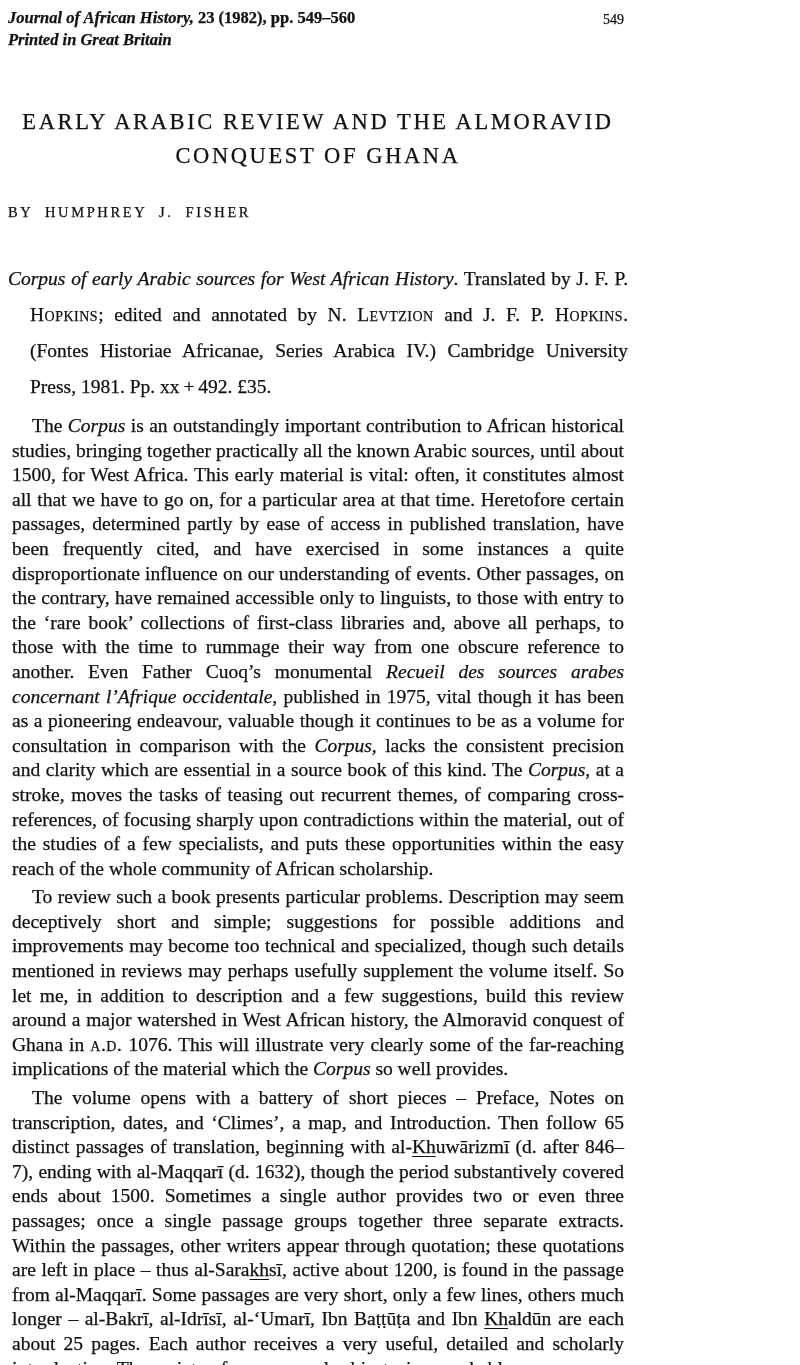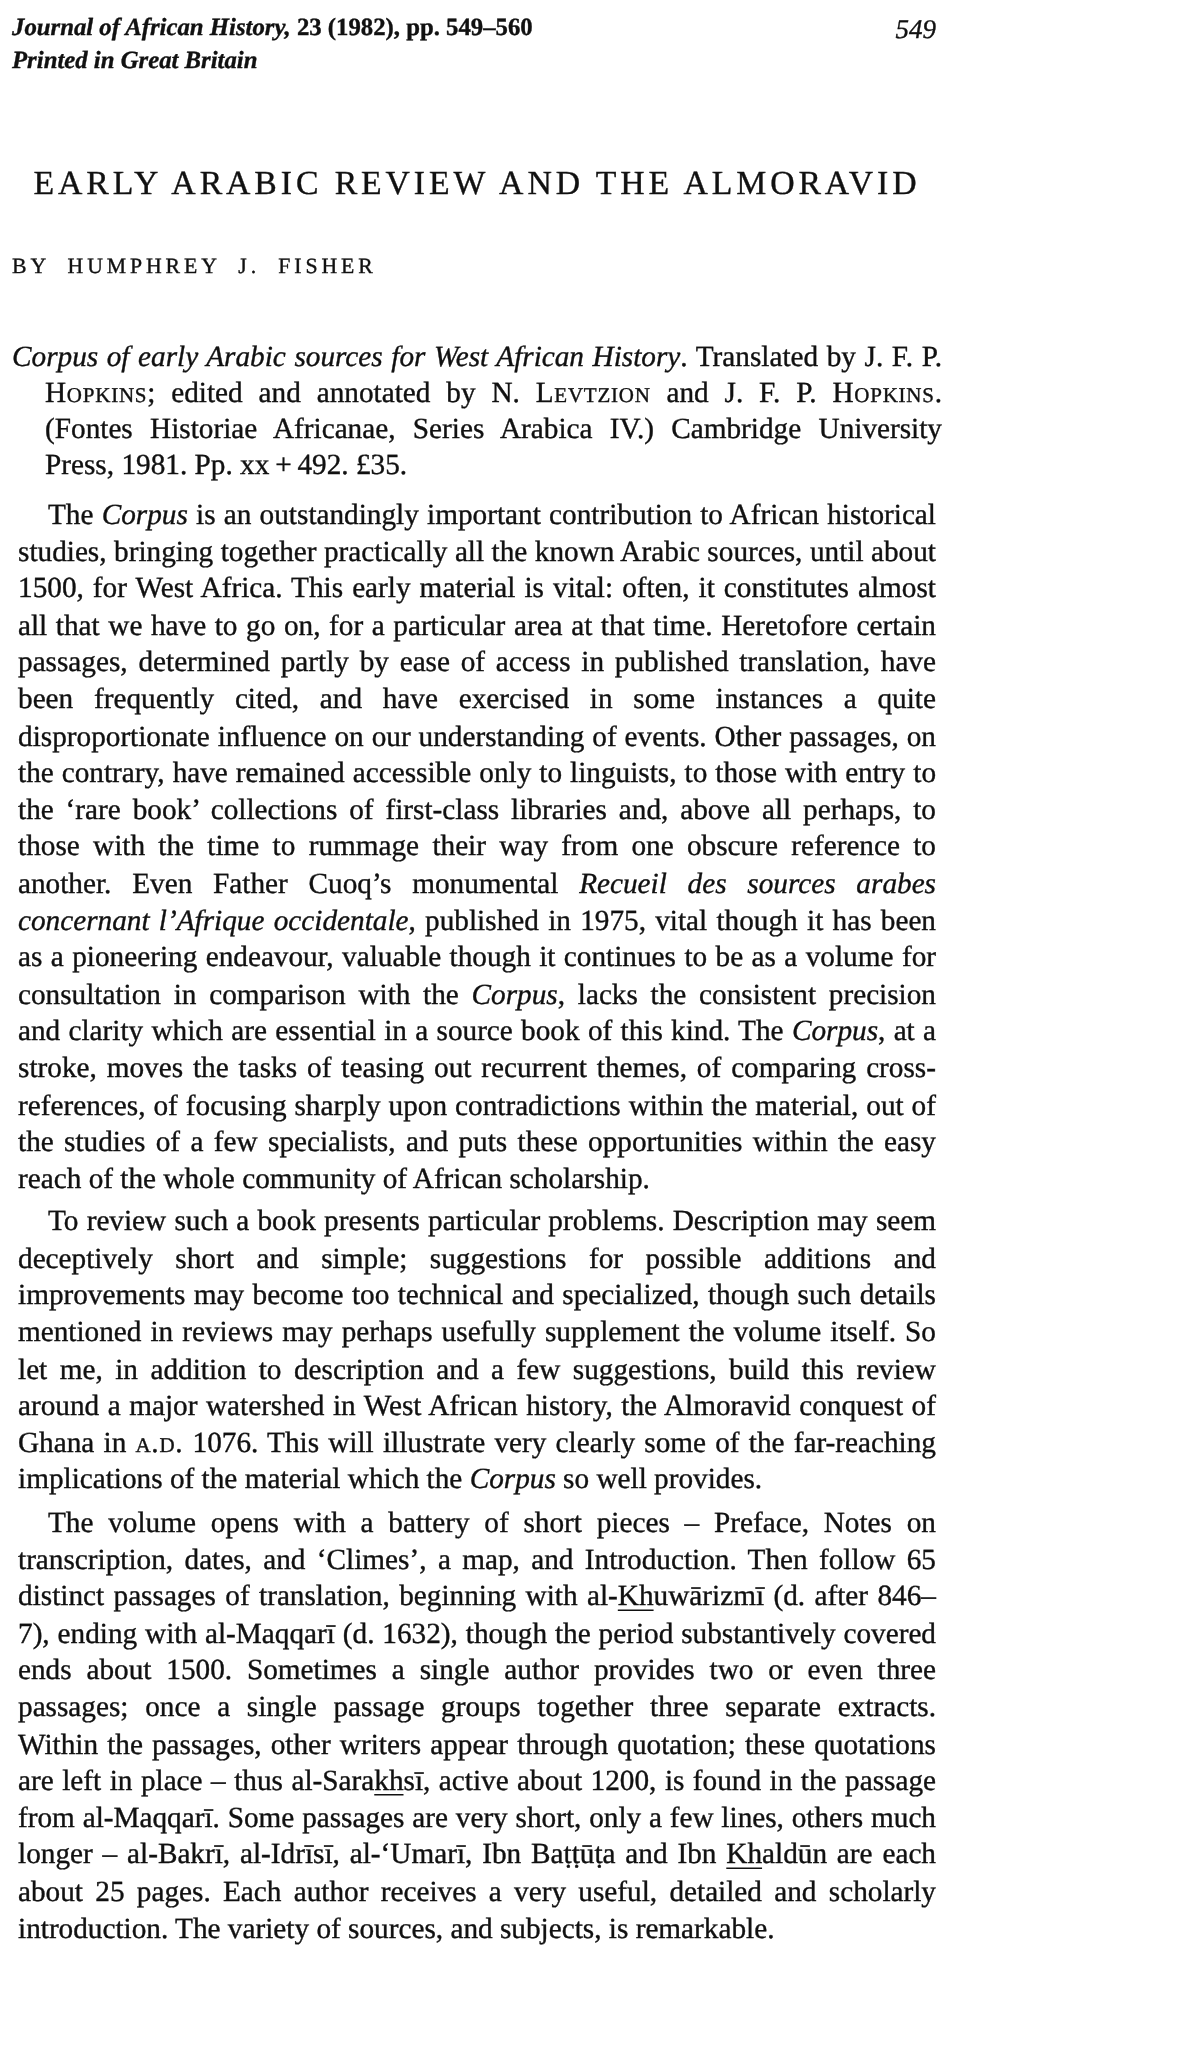--- a/index.html
+++ b/index.html
@@ -18,24 +18,23 @@
   
   .running-head {
     display: flex;
     justify-content: space-between;
     align-items: flex-start;
     font-size: 16.5px;
     line-height: 21.5px;
   }
   .running-head .left { font-weight: bold; }
   .page-num {
-    font-size: 18px;
+    font-size: 14px;
     padding-top: 2px;
     padding-right: 4px;
-    font-style: italic;
   }
   .bi { font-weight: bold; font-style: italic; }
   .b  { font-weight: bold; }
   .i  { font-style: italic; }
   .sc { font-variant: small-caps; letter-spacing: 0.5px; }
   .dig { text-decoration: underline; text-underline-offset: 3px; text-decoration-thickness: 1px; }
   
   .section-heading {
     margin-top: 37px;
     text-align: center;
@@ -58,21 +57,21 @@
     margin-top: 31px;
     text-align: left;
     font-size: 14.5px;
     letter-spacing: 2.6px;
     word-spacing: 6px;
   }
   
   .citation {
     margin-top: 40px;
     font-size: 19.5px;
-    line-height: 24px;
+    line-height: 36px;
     text-align: justify;
     padding-left: 22px;
     text-indent: -22px;
   }
   
   .article-body {
     margin-top: 9px;
     font-size: 19.5px;
     line-height: 24.6px;
     text-align: justify;
@@ -91,20 +90,21 @@
     <div class="left">
       <div><span class="bi">Journal of African History, </span><span class="b">23</span><span class="b"> (1982), pp. 549–560</span></div>
       <div class="bi">Printed in Great Britain</div>
     </div>
     <div class="page-num">549</div>
   </div>
 
 
   <h1 class="article-title">
     <span>EARLY ARABIC REVIEW AND THE ALMORAVID</span><br>
+    <span>CONQUEST OF GHANA</span>
   </h1>
 
   <div class="byline">BY HUMPHREY J. FISHER</div>
 
   <div class="citation"><span class="i">Corpus of early Arabic sources for West African History</span><span>. Translated by J. F. P. </span><span class="sc">Hopkins</span><span>; edited and annotated by N. </span><span class="sc">Levtzion</span><span> and J. F. P. </span><span class="sc">Hopkins</span><span>. (Fontes Historiae Africanae, Series Arabica IV.) Cambridge University Press, 1981. Pp. xx + 492. £35.</span></div>
 
   <div class="article-body">
     <p><span>The </span><span class="i">Corpus</span><span> is an outstandingly important contribution to African historical studies, bringing together practically all the known Arabic sources, until about 1500, for West Africa. This early material is vital: often, it constitutes almost all that we have to go on, for a particular area at that time. Heretofore certain passages, determined partly by ease of access in published translation, have been frequently cited, and have exercised in some instances a quite disproportionate influence on our understanding of events. Other passages, on the contrary, have remained accessible only to linguists, to those with entry to the ‘rare book’ collections of first-class libraries and, above all perhaps, to those with the time to rummage their way from one obscure reference to another. Even Father Cuoq’s monumental </span><span class="i">Recueil des sources arabes concernant l’Afrique occidentale</span><span>, published in 1975, vital though it has been as a pioneering endeavour, valuable though it continues to be as a volume for consultation in comparison with the </span><span class="i">Corpus</span><span>, lacks the consistent precision and clarity which are essential in a source book of this kind. The </span><span class="i">Corpus</span><span>, at a stroke, moves the tasks of teasing out recurrent themes, of comparing cross-references, of focusing sharply upon contradictions within the material, out of the studies of a few specialists, and puts these opportunities within the easy reach of the whole community of African scholarship.</span></p>
     <p><span>To review such a book presents particular problems. Description may seem deceptively short and simple; suggestions for possible additions and improvements may become too technical and specialized, though such details mentioned in reviews may perhaps usefully supplement the volume itself. So let me, in addition to description and a few suggestions, build this review around a major watershed in West African history, the Almoravid conquest of Ghana in </span><span class="sc">a.d.</span><span> 1076. This will illustrate very clearly some of the far-reaching implications of the material which the </span><span class="i">Corpus</span><span> so well provides.</span></p>
     <p><span>The volume opens with a battery of short pieces – Preface, Notes on transcription, dates, and ‘Climes’, a map, and Introduction. Then follow 65 distinct passages of translation, beginning with al-</span><span class="dig">Kh</span><span>uwārizmī (d. after 846–7), ending with al-Maqqarī (d. 1632), though the period substantively covered ends about 1500. Sometimes a single author provides two or even three passages; once a single passage groups together three separate extracts. Within the passages, other writers appear through quotation; these quotations are left in place – thus al-Sara</span><span class="dig">kh</span><span>sī, active about 1200, is found in the passage from al-Maqqarī. Some passages are very short, only a few lines, others much longer – al-Bakrī, al-Idrīsī, al-‘Umarī, Ibn Baṭṭūṭa and Ibn </span><span class="dig">Kh</span><span>aldūn are each about 25 pages. Each author receives a very useful, detailed and scholarly introduction. The variety of sources, and subjects, is remarkable.</span></p>

